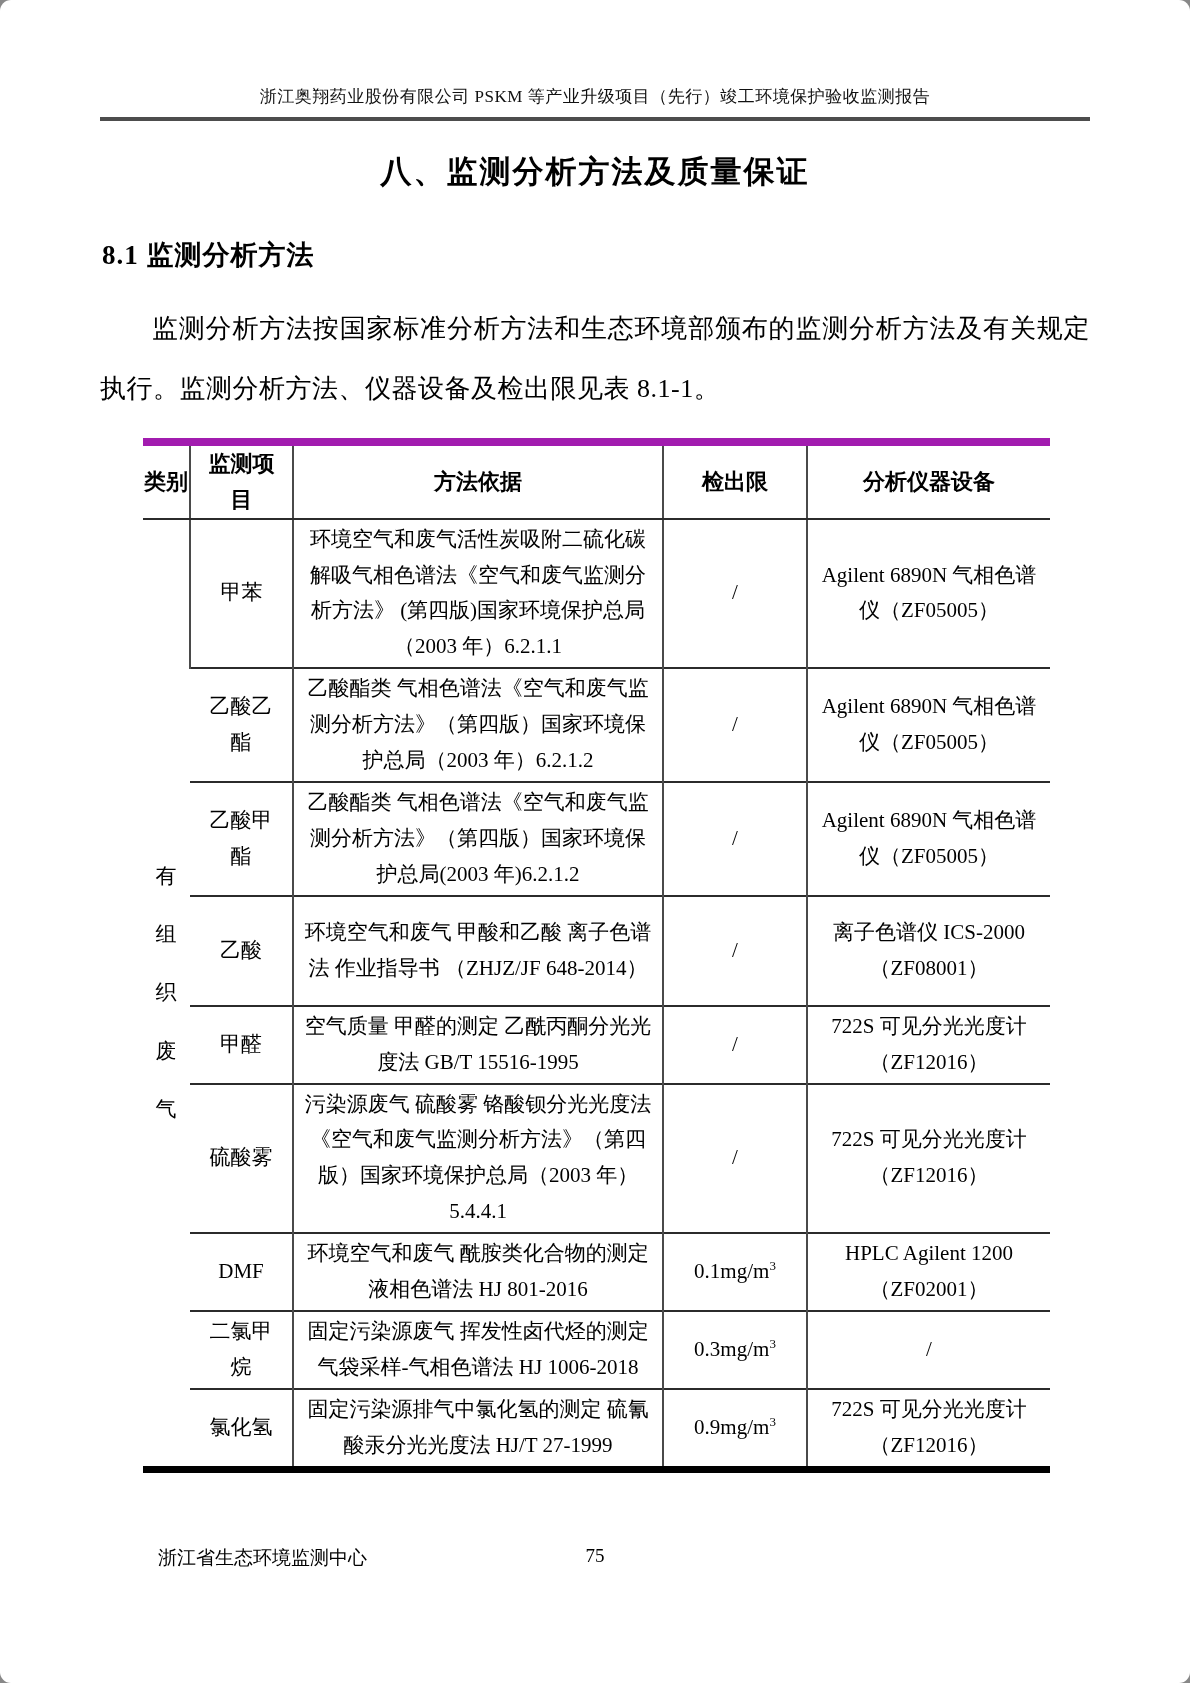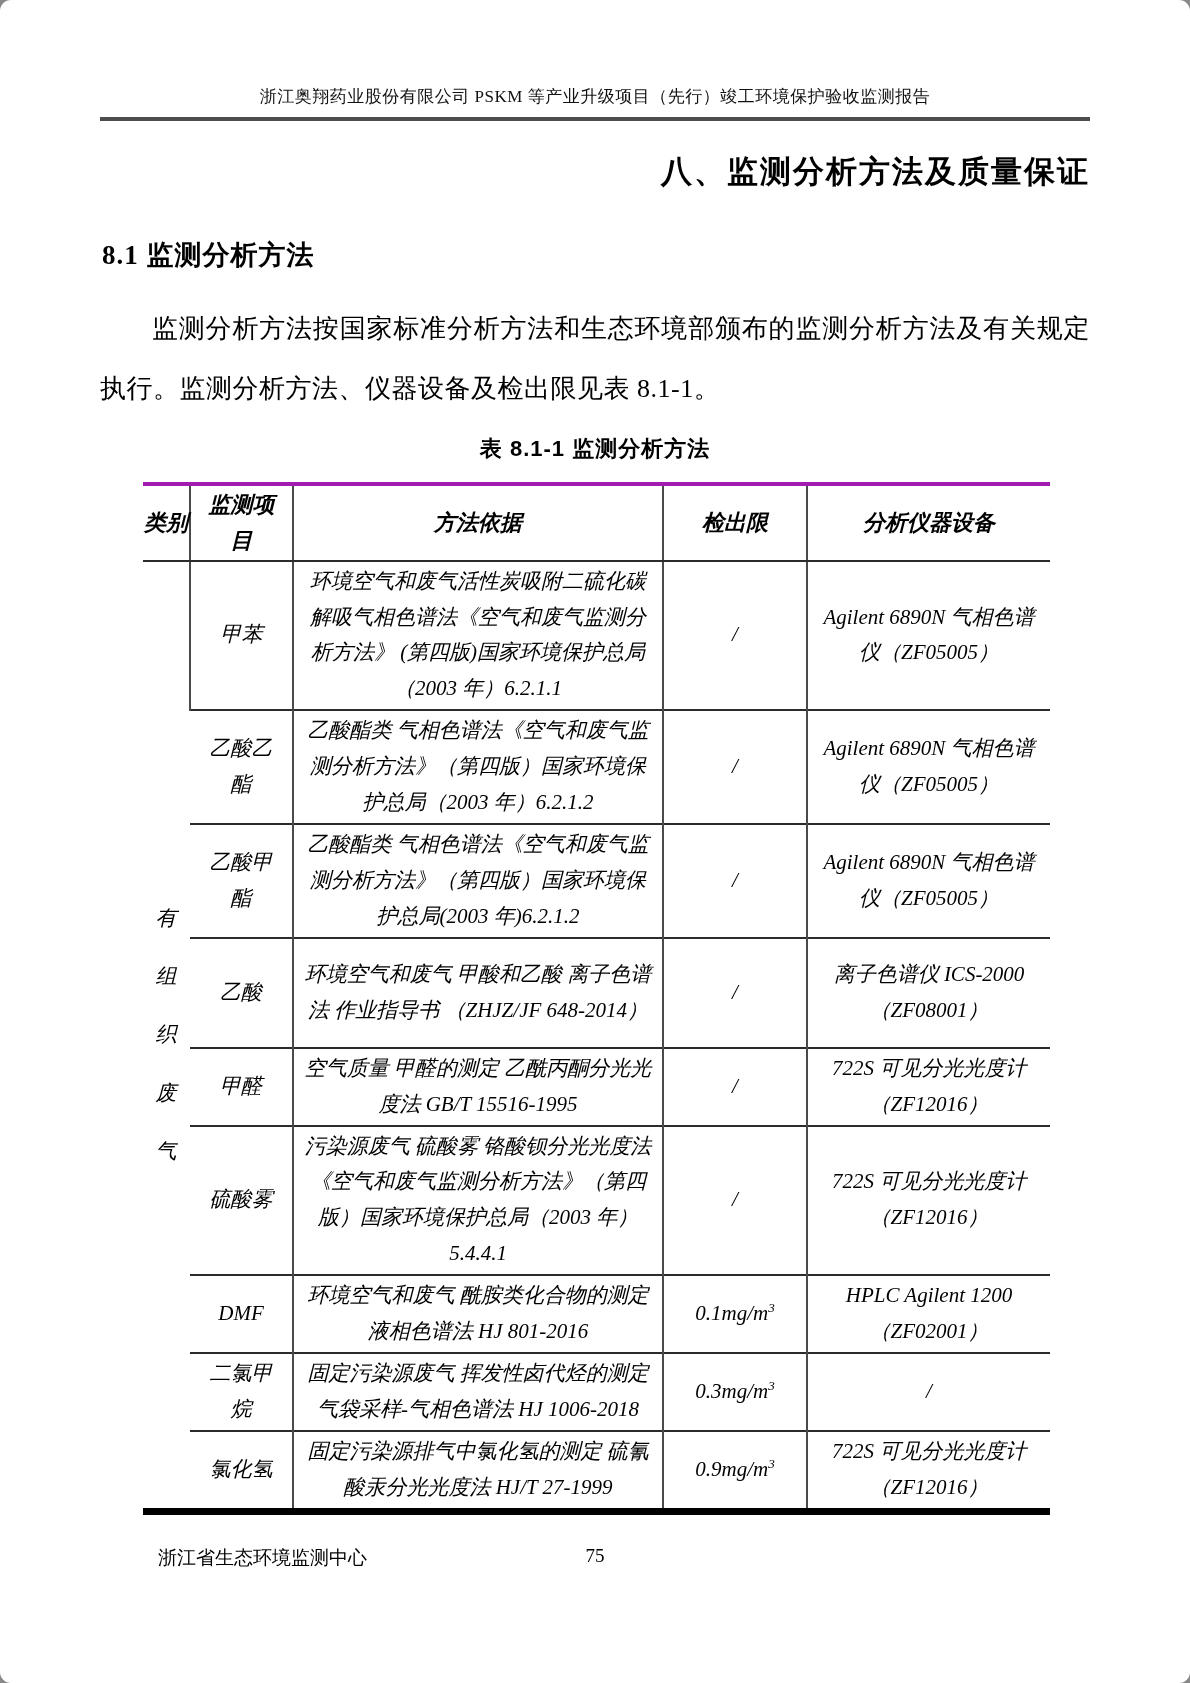--- a/index.html
+++ b/index.html
@@ -27,21 +27,21 @@
     color: #111;
     margin-bottom: 9px;
   }
   .doc-header-rule {
     border-bottom: 4px solid #4d4d4d;
     width: 100%;
     height: 0;
   }
   .chapter-title {
     margin-top: 30px;
-    text-align: right;
+    text-align: center;
     font-family: "Liberation Sans", "DejaVu Sans", sans-serif;
     font-size: 31px;
     font-weight: bold;
     letter-spacing: 2px;
   }
   .section-heading {
     margin-top: 44px;
     margin-left: 2px;
     font-size: 27px;
     font-weight: bold;
@@ -62,24 +62,23 @@
     font-size: 22px;
     font-weight: bold;
     letter-spacing: 1px;
   }
   table.mtable {
     margin-left: 43px;
     margin-top: 18px;
     width: 907px;
     border-collapse: collapse;
     table-layout: fixed;
-    border-top: 4px solid #a21caf;
+    border-top: 8px solid #a21caf;
     border-bottom: 7px solid #000;
     font-size: 21px;
-    font-style: italic;
   }
   table.mtable col.c1 { width: 47px; }
   table.mtable col.c2 { width: 103px; }
   table.mtable col.c3 { width: 370px; }
   table.mtable col.c4 { width: 144px; }
   table.mtable col.c5 { width: 243px; }
   table.mtable th {
     font-family: "Liberation Sans", "DejaVu Sans", sans-serif;
     font-weight: bold;
     font-size: 22px;
@@ -140,21 +139,20 @@
       <div class="doc-header-text">浙江奥翔药业股份有限公司 PSKM 等产业升级项目（先行）竣工环境保护验收监测报告</div>
       <div class="doc-header-rule"></div>
     </div>
 
     <h1 class="chapter-title">八、监测分析方法及质量保证</h1>
 
     <h2 class="section-heading">8.1 监测分析方法</h2>
 
     <p class="body-par">监测分析方法按国家标准分析方法和生态环境部颁布的监测分析方法及有关规定执行。监测分析方法、仪器设备及检出限见表 8.1-1。</p>
 
-    <div class="table-caption">表 8.1-1  监测分析方法</div>
 
     <table class="mtable">
       <colgroup>
         <col class="c1">
           <col class="c2">
           <col class="c3">
           <col class="c4">
           <col class="c5">
       </colgroup>
       <thead>

